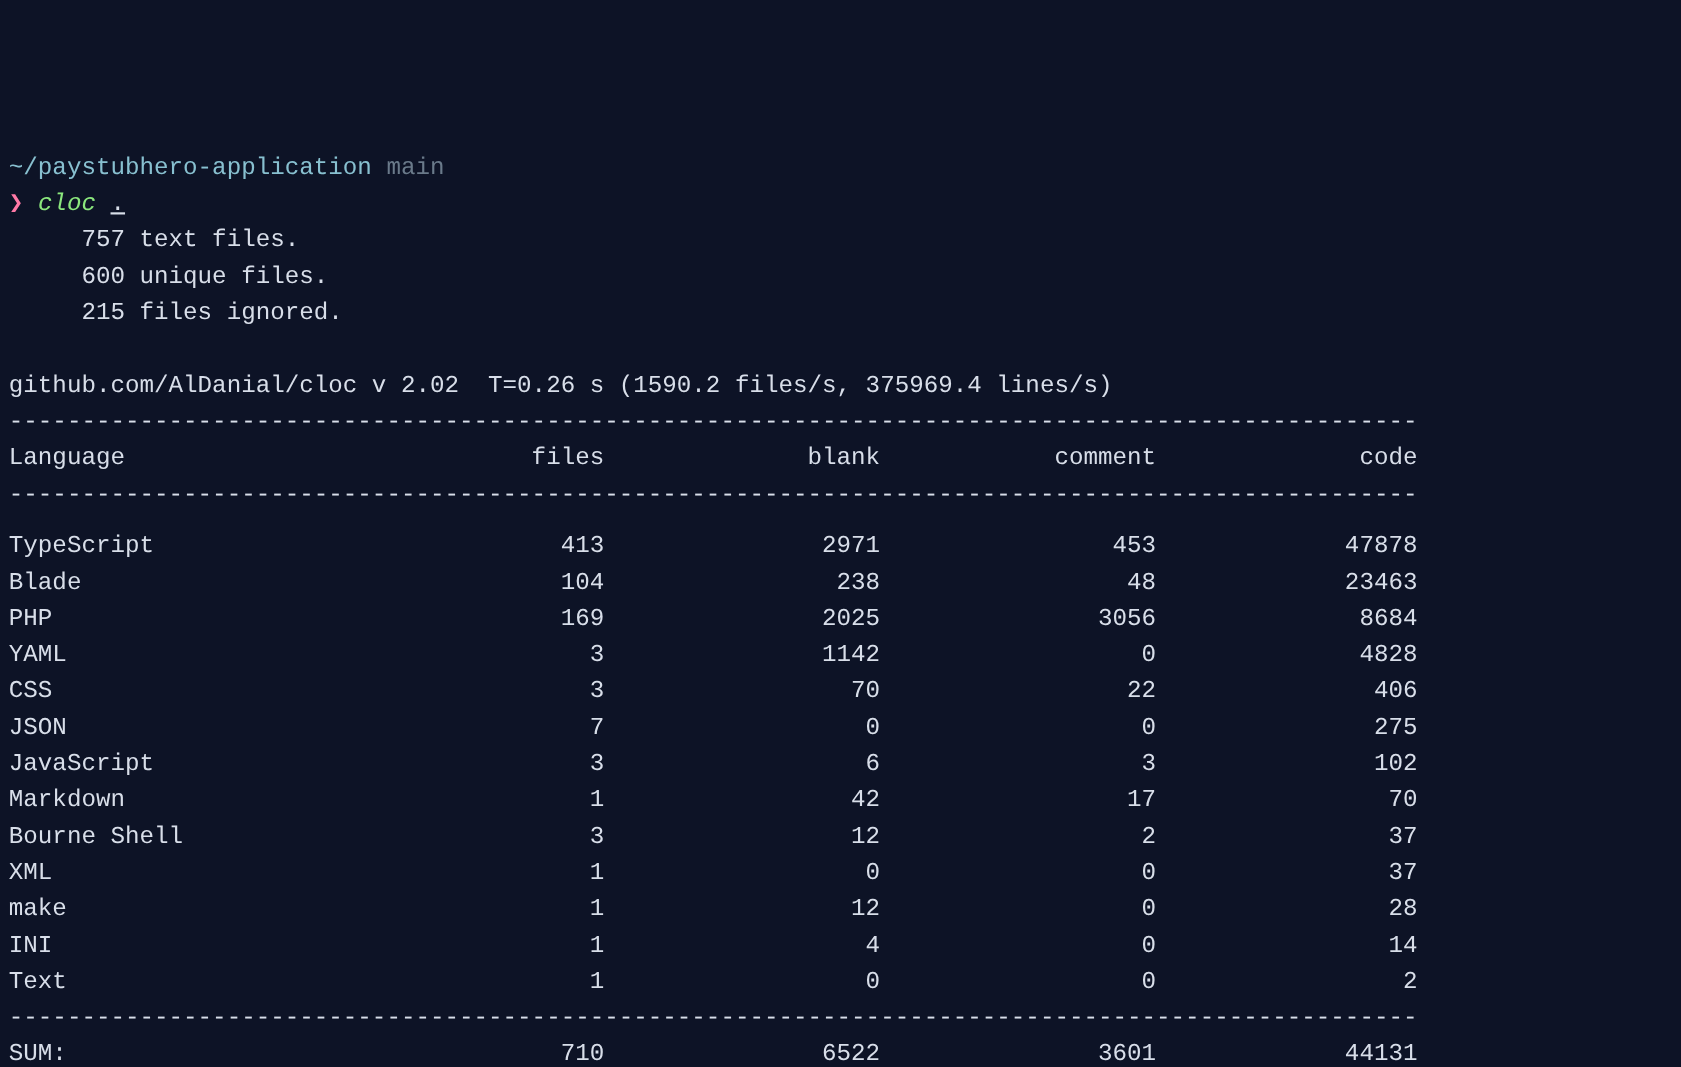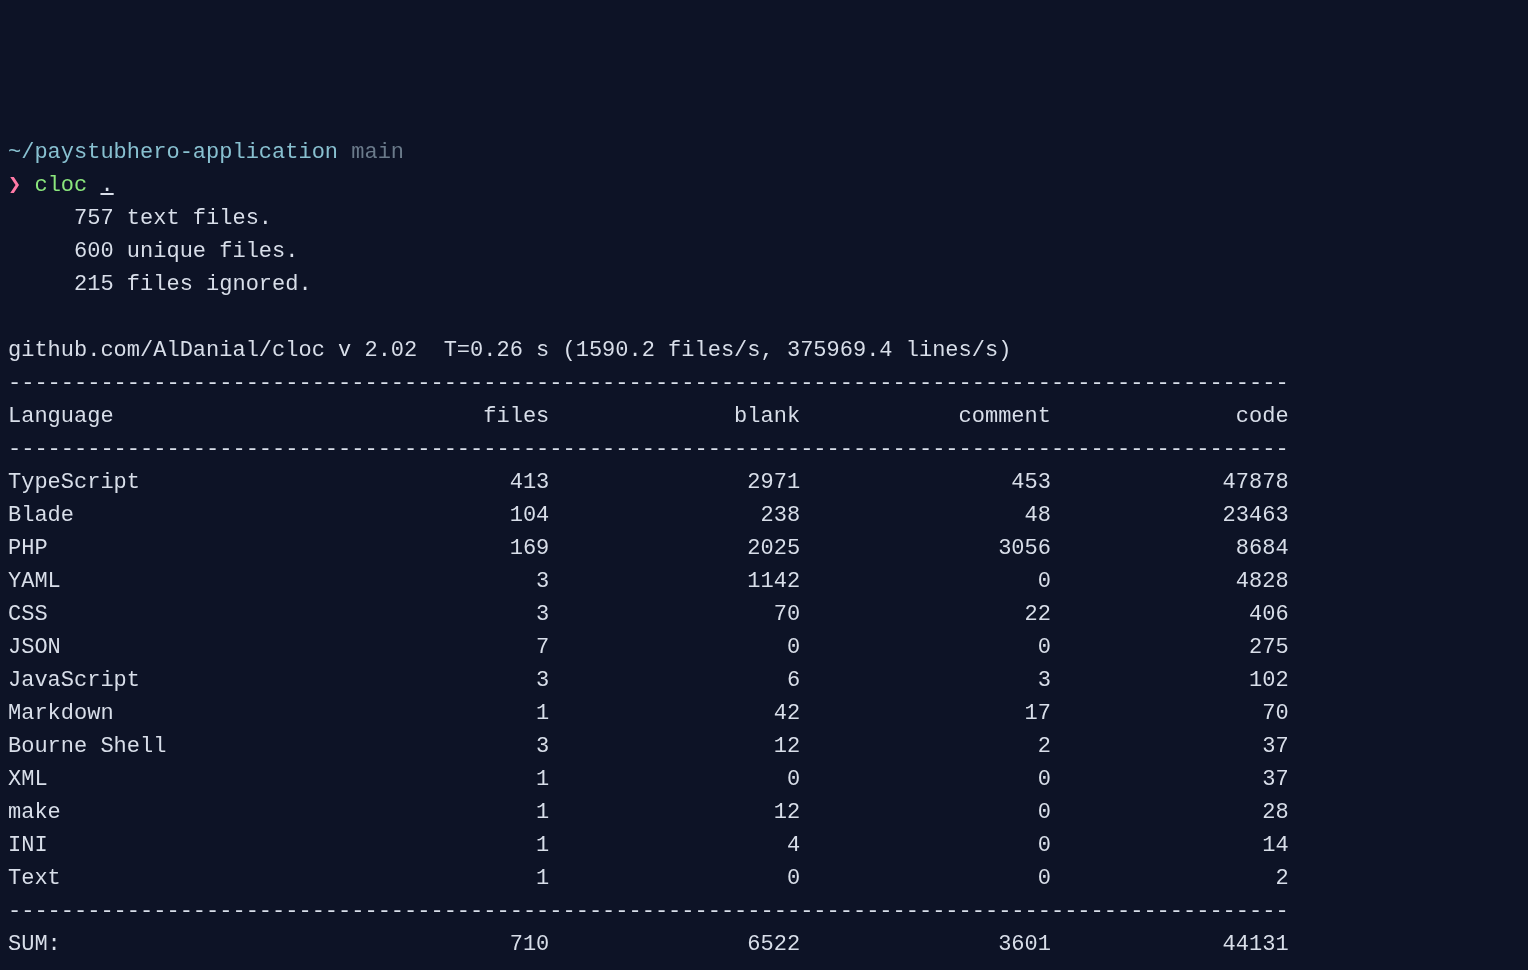--- a/index.html
+++ b/index.html
@@ -24,27 +24,29 @@
     .prompt-branch {
       color: #6a7a8a;
       text-align: right;
     }
     .prompt-symbol {
       color: #ff79a6;
       font-weight: bold;
     }
     .cmd-name {
       color: #8be77d;
+      font-style: italic;
     }
     .cmd-arg {
       color: #d8dee9;
       text-decoration: underline;
     }
     .output {
       color: #d8dee9;
+      margin-top: 14px;
     }
     .dash-line {
       color: #d8dee9;
       letter-spacing: 0;
     }
   </style>
 </head>
 <body>
 
 

